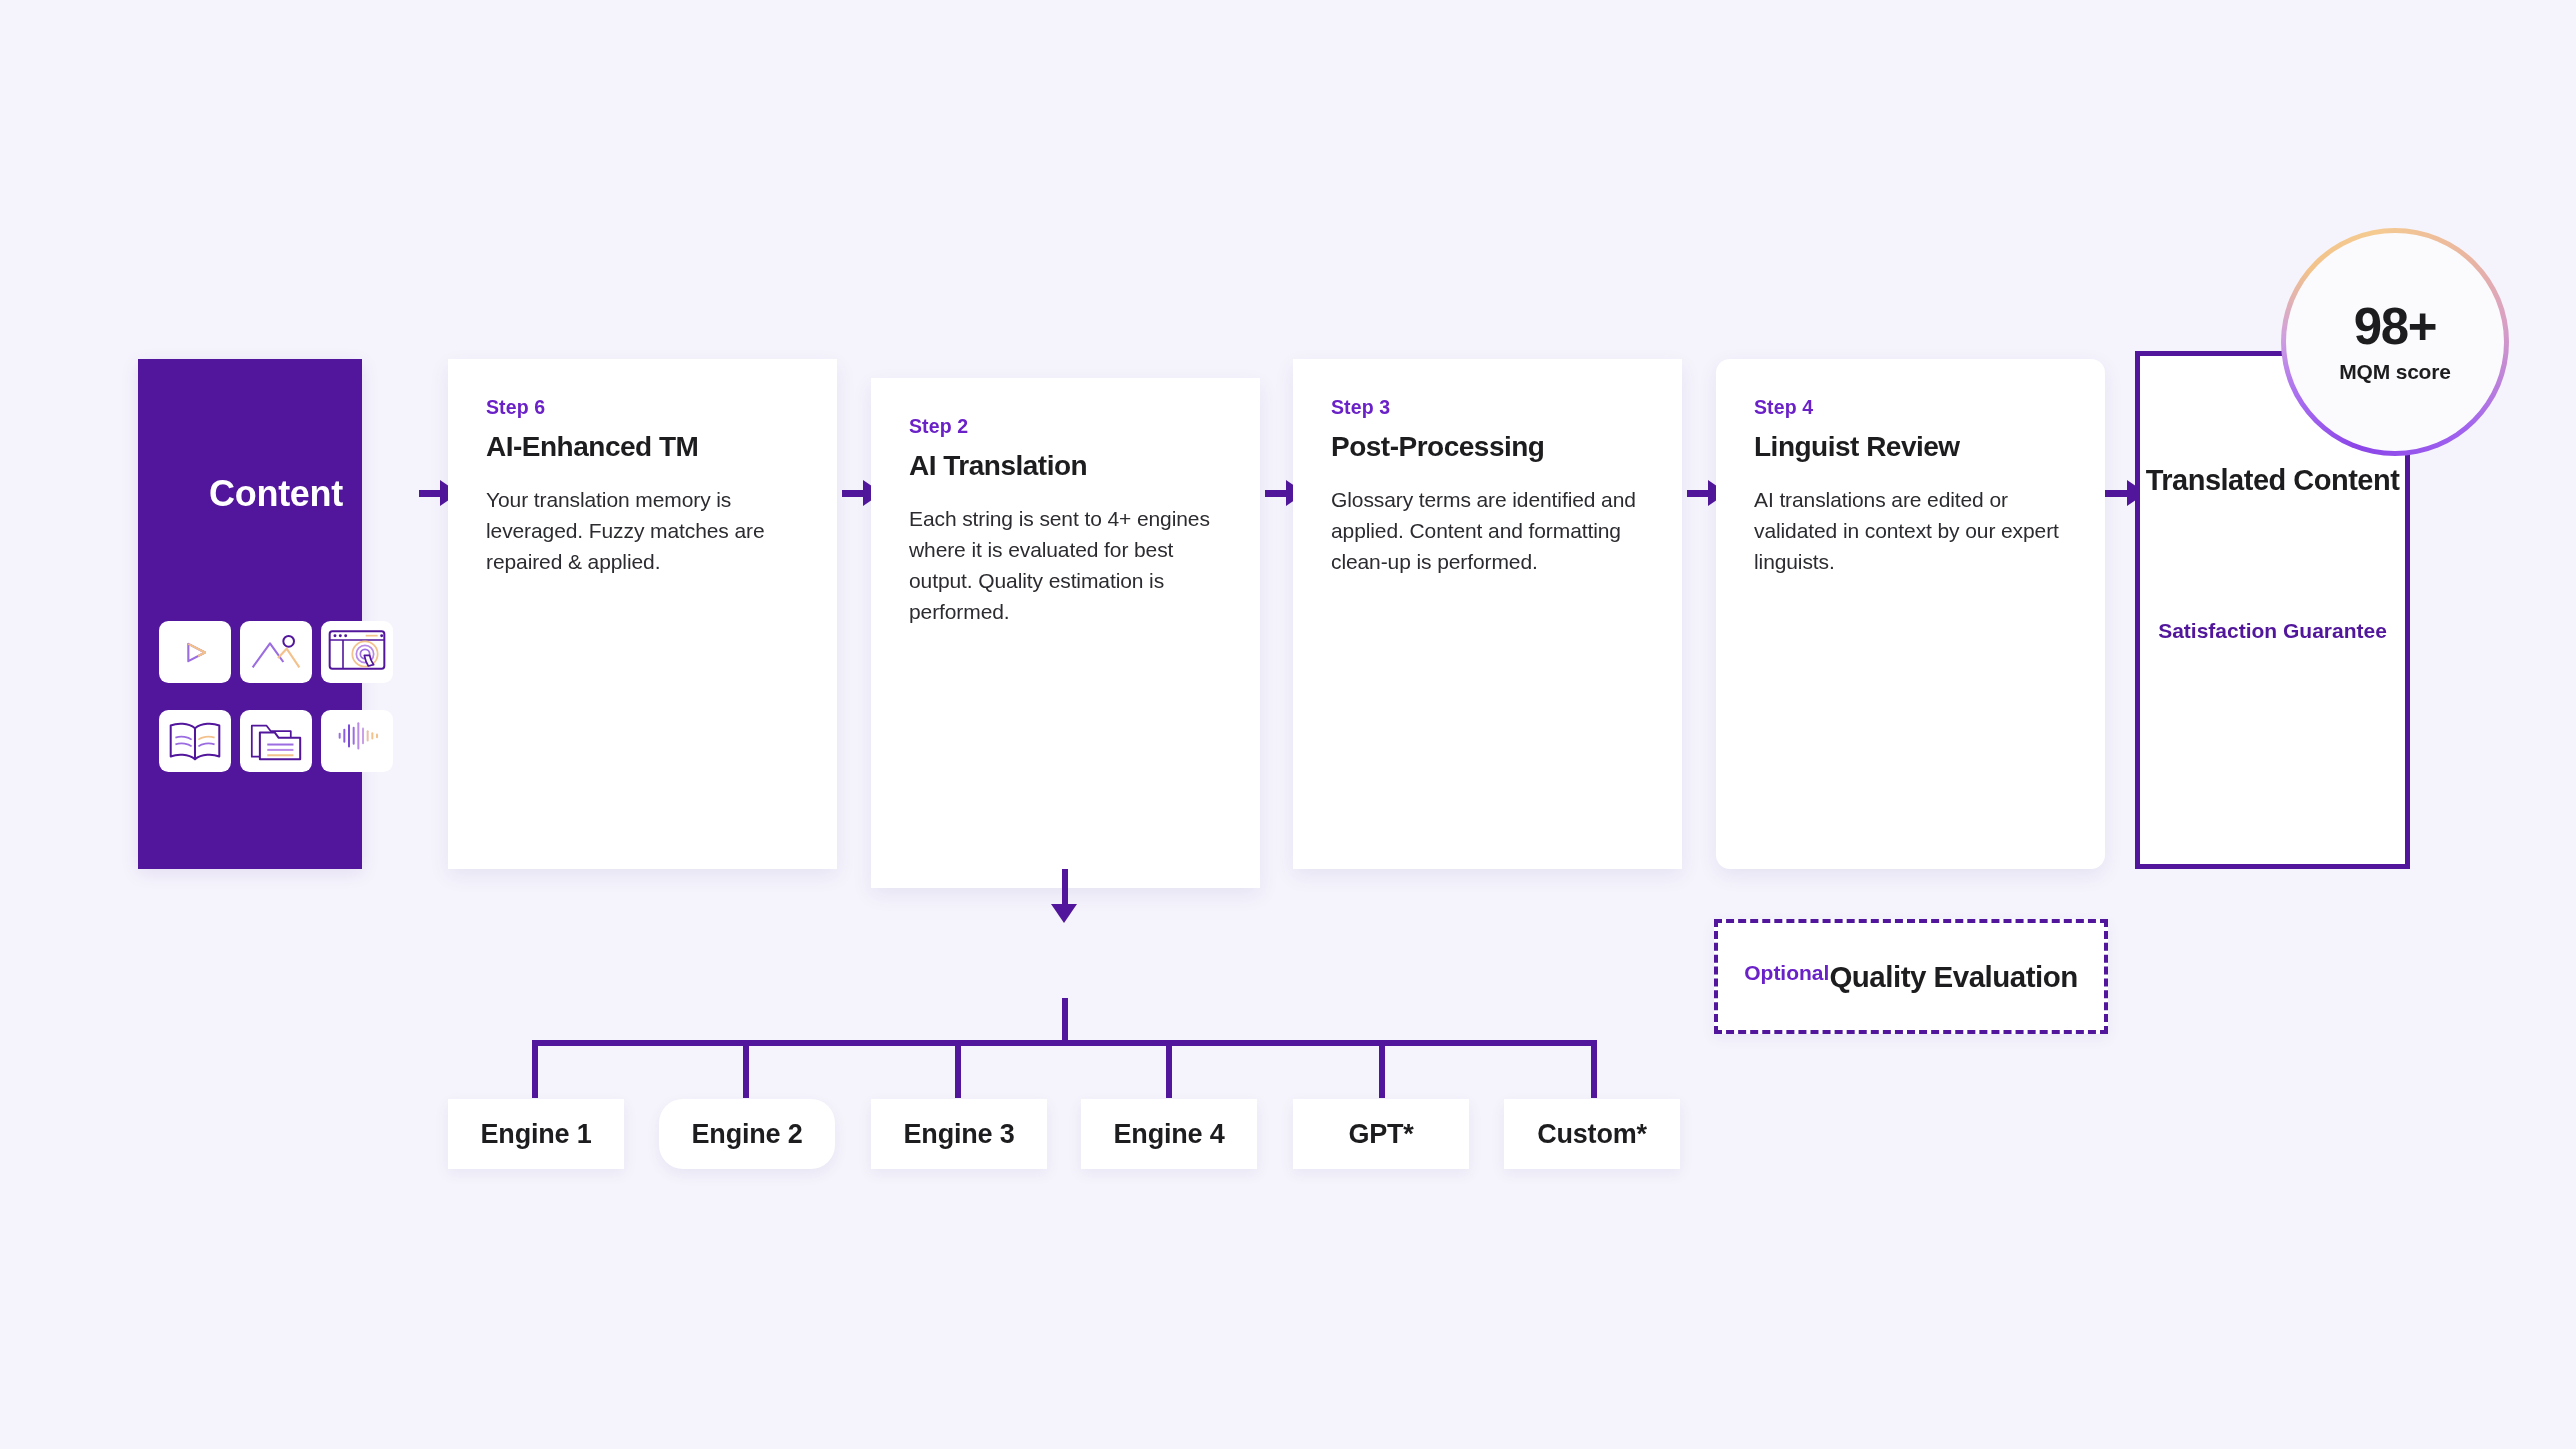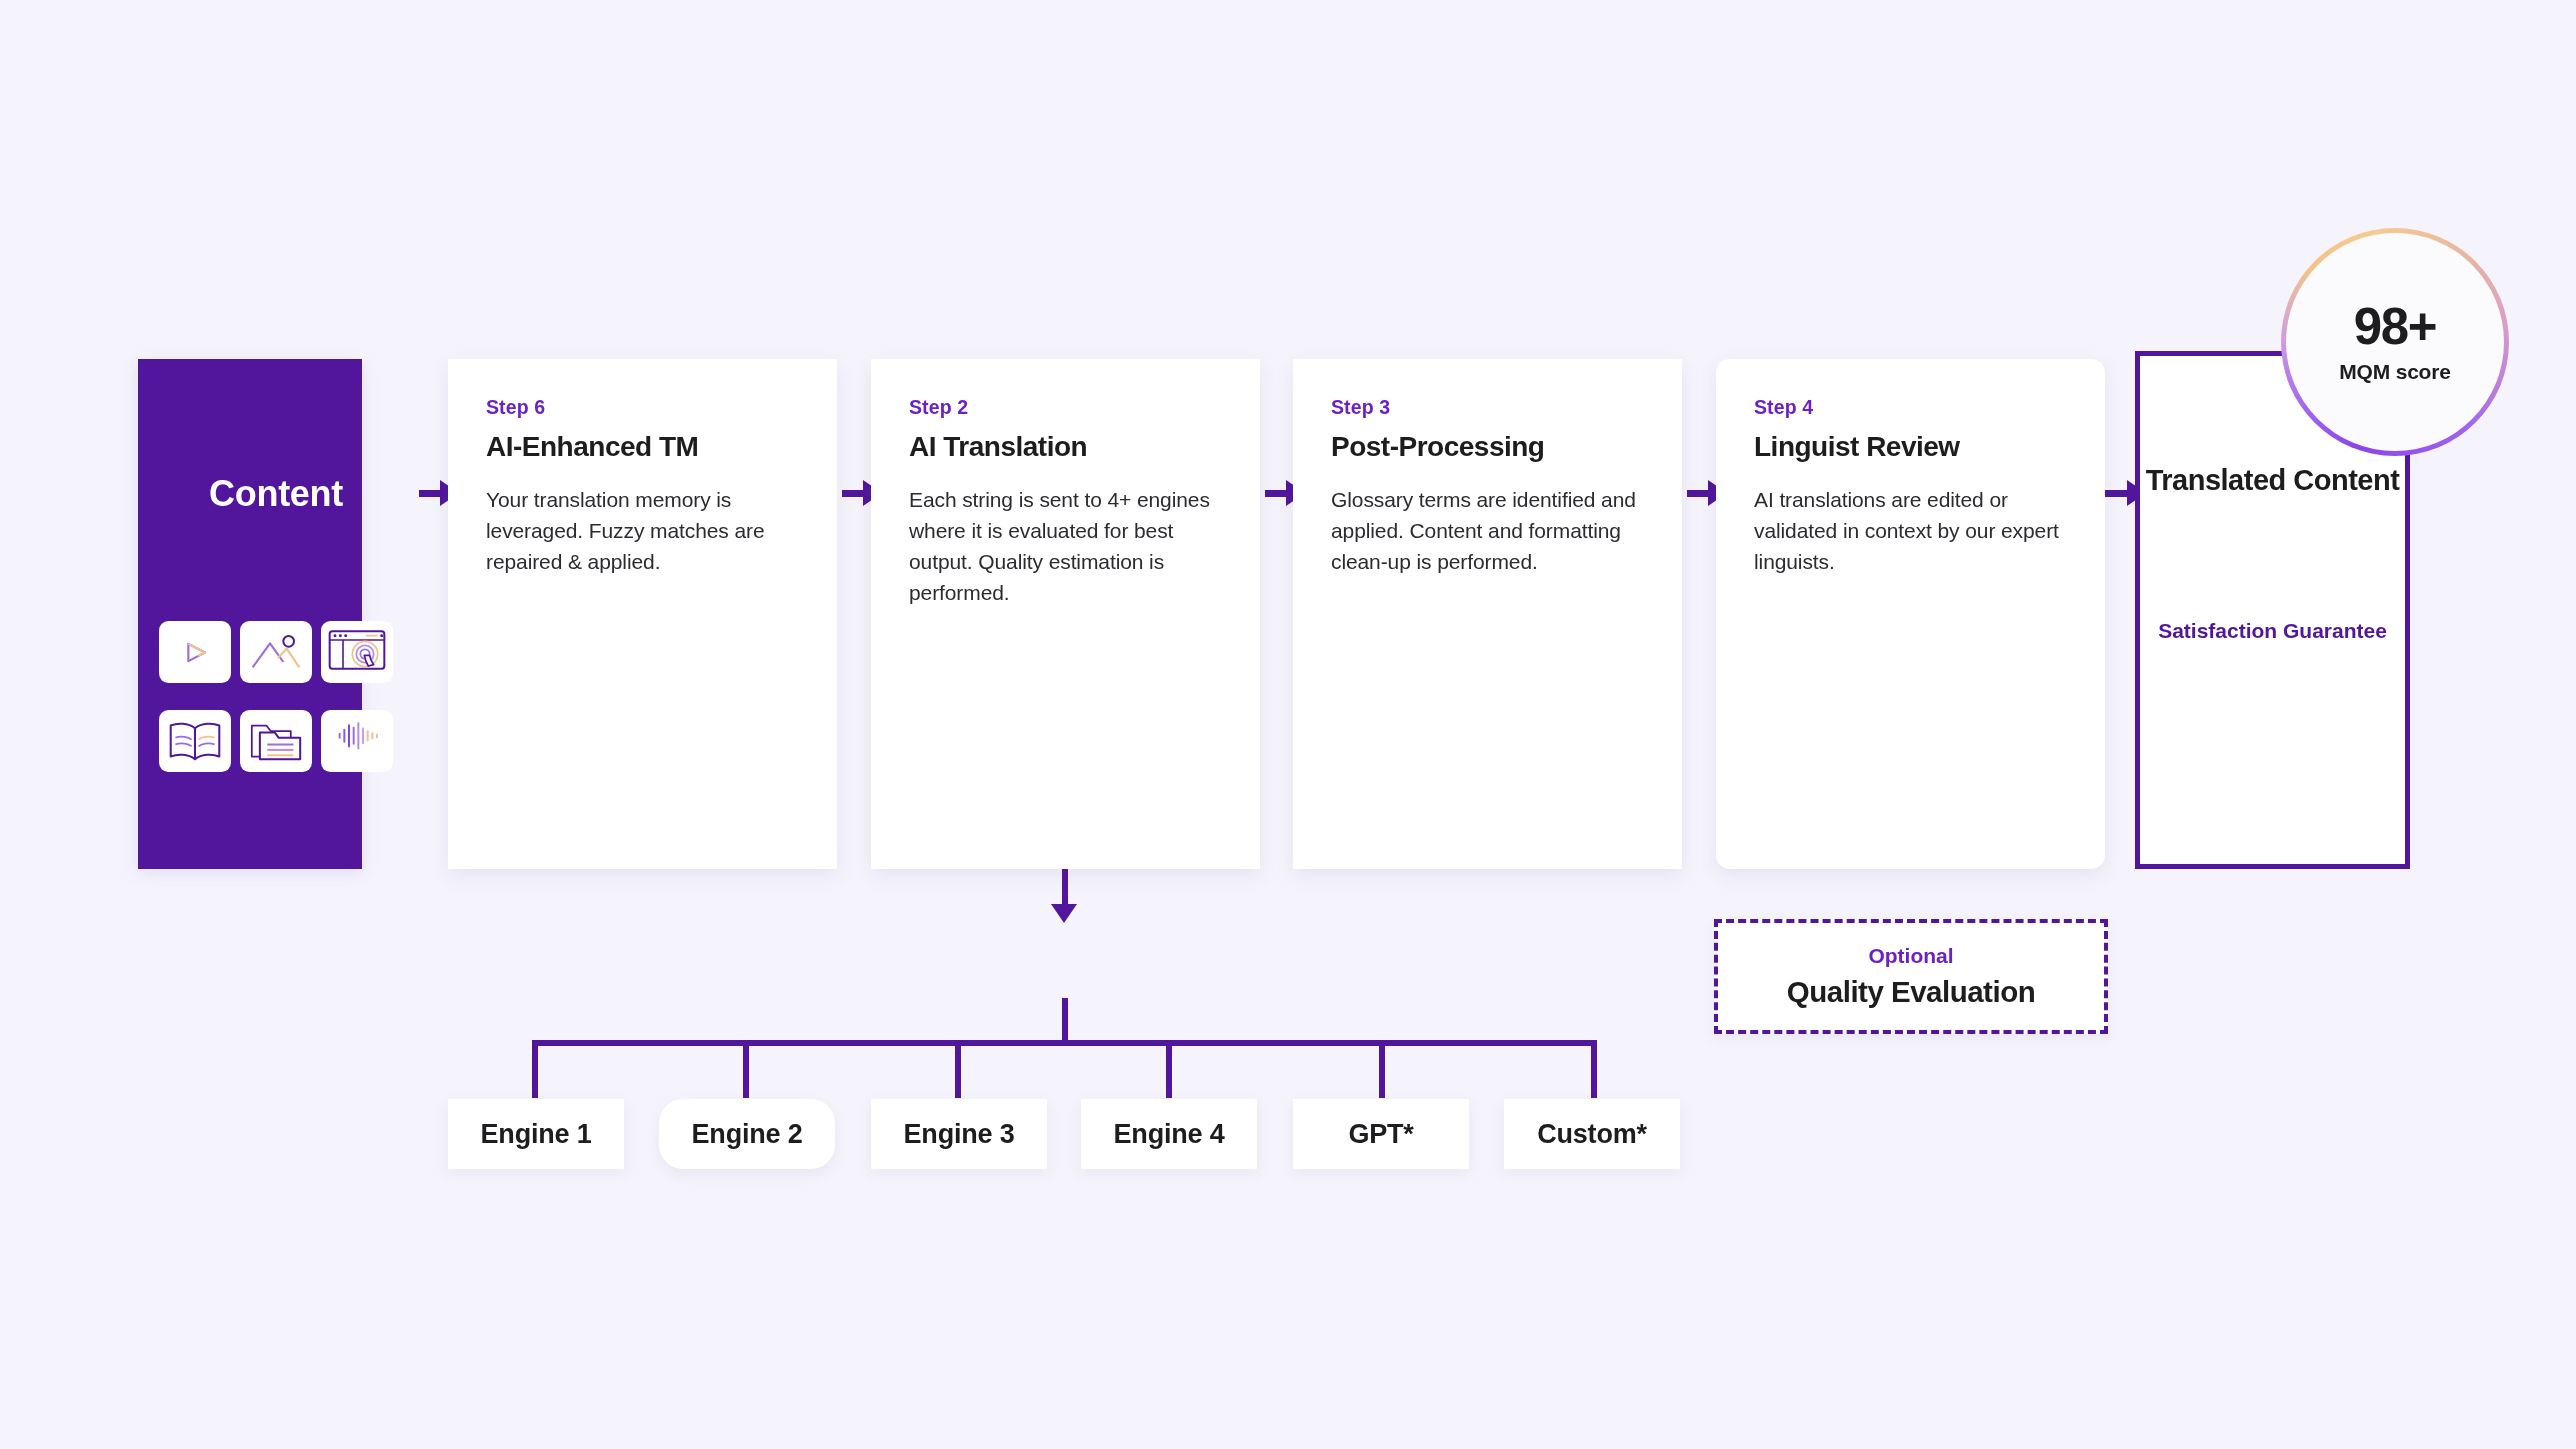--- a/index.html
+++ b/index.html
@@ -127,21 +127,21 @@
     position:absolute;top:1099px;height:70px;background:#ffffff;
     display:flex;align-items:center;justify-content:center;
     box-shadow:0 5.4px 13.4px rgba(80,60,140,.08);
   }
   .engine span{color:#1d1d1f;font-size:27px;font-weight:700;letter-spacing:-0.2px;}
 
   
   .optional-box{
     position:absolute;left:1714px;top:919px;width:394px;height:115px;
     background:#ffffff;border:4px dashed #51169b;box-sizing:border-box;
-    display:flex;flex-direction:column;align-items:center;justify-content:center;
+    display:flex;flex-direction:row;align-items:center;justify-content:center;
     box-shadow:0 5.4px 13.4px rgba(80,60,140,.07);
   }
   .optional-kicker{color:#6b21c8;font-size:21px;font-weight:700;margin-bottom:6.7px;}
   .optional-title{color:#1d1d1f;font-size:29.5px;font-weight:700;letter-spacing:-0.5px;}
 </style>
 </head>
 <body>
 
 <div class="stage">
 
@@ -229,21 +229,21 @@
   <div class="arrow" style="left:2102px;width:43px;"></div>
 
   <div class="card" style="left:448px;">
     <div class="pad">
       <p class="step-kicker">Step 6</p>
       <h3 class="step-title">AI-Enhanced TM</h3>
       <p class="step-body">Your translation memory is leveraged. Fuzzy matches are repaired &amp; applied.</p>
     </div>
   </div>
 
-  <div class="card" style="left:871px;">
+  <div class="card" style="left:871px;margin-top:19px;">
     <div class="pad">
       <p class="step-kicker">Step 2</p>
       <h3 class="step-title">AI Translation</h3>
       <p class="step-body">Each string is sent to 4+ engines where it is evaluated for best output. Quality estimation is performed.</p>
     </div>
   </div>
 
   <div class="card" style="left:1293px;">
     <div class="pad">
       <p class="step-kicker">Step 3</p>

